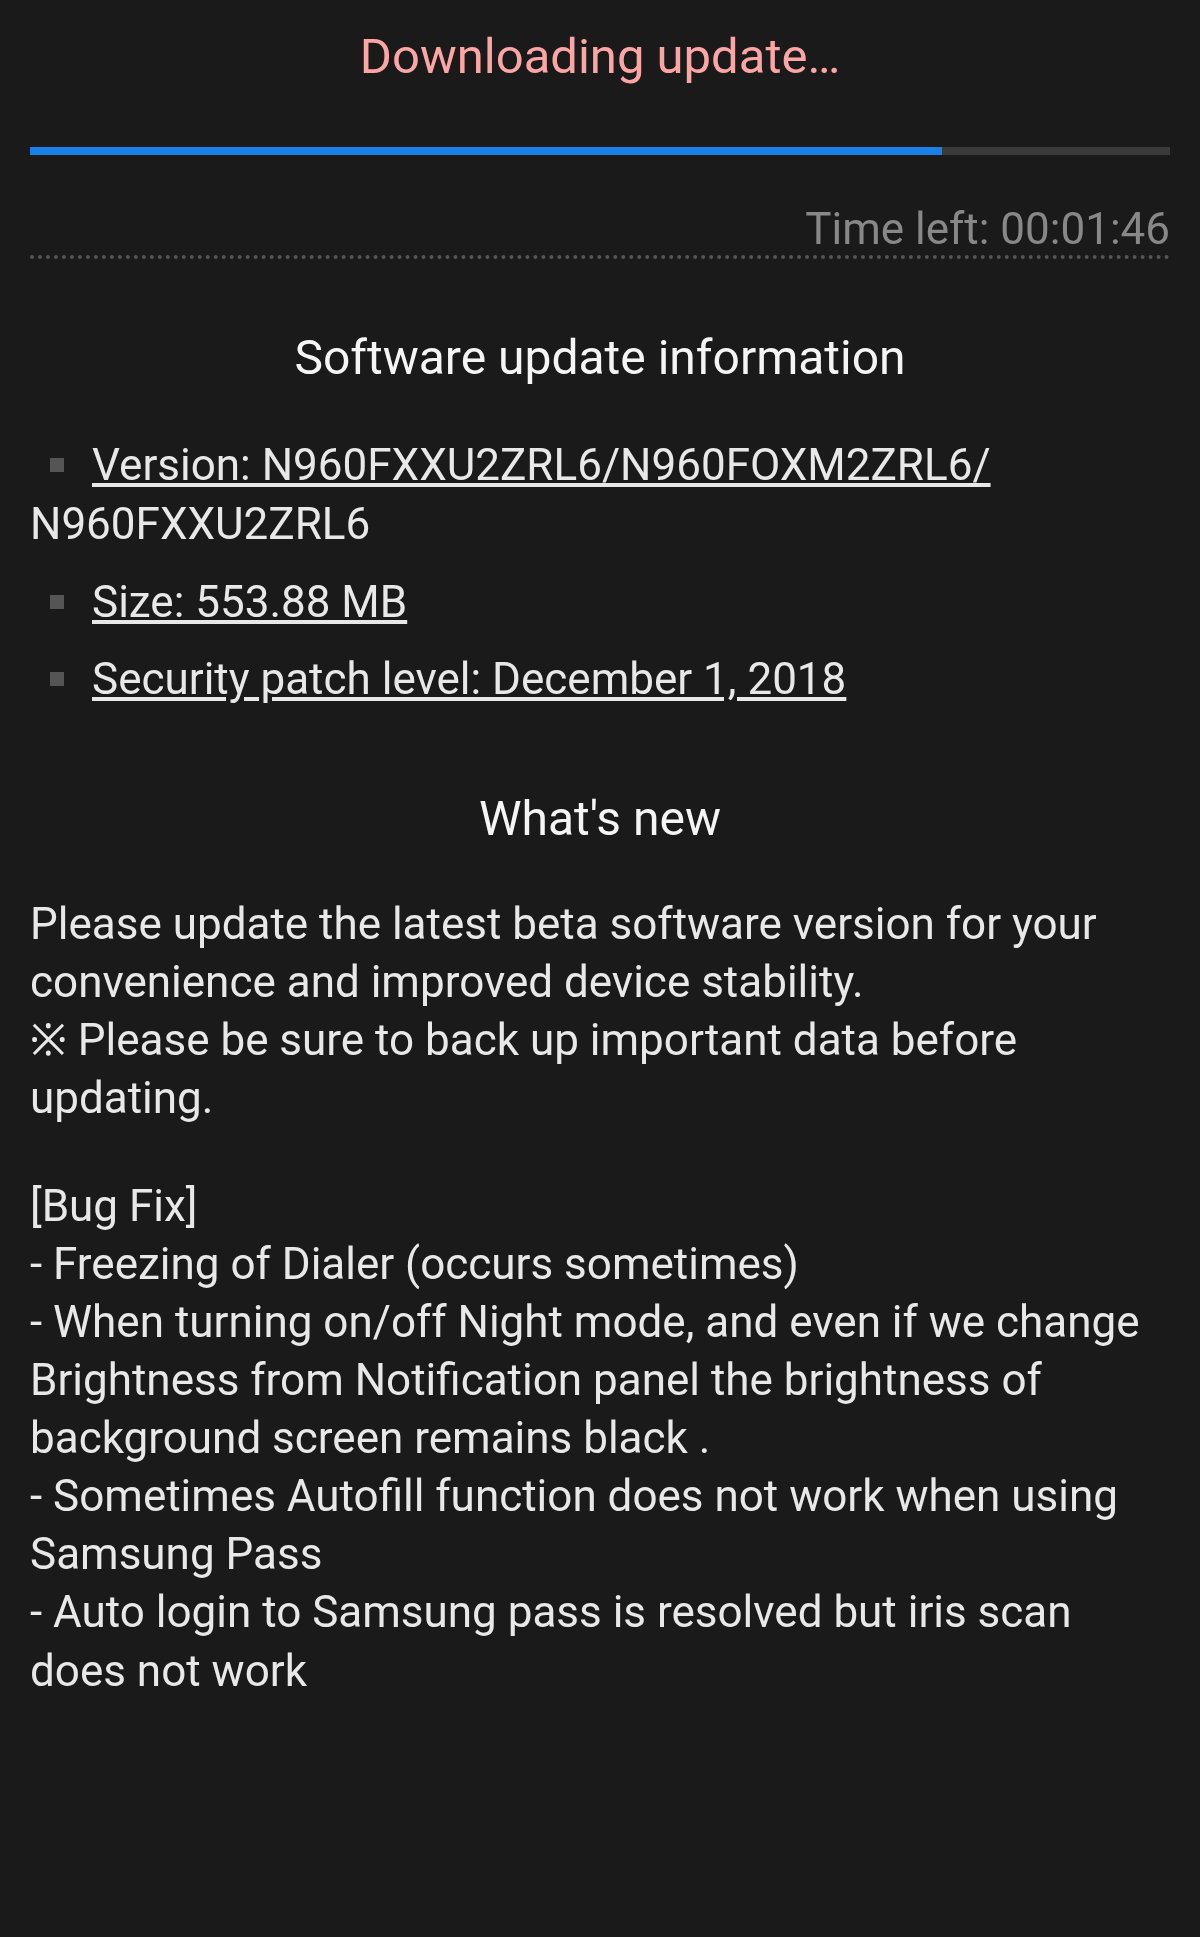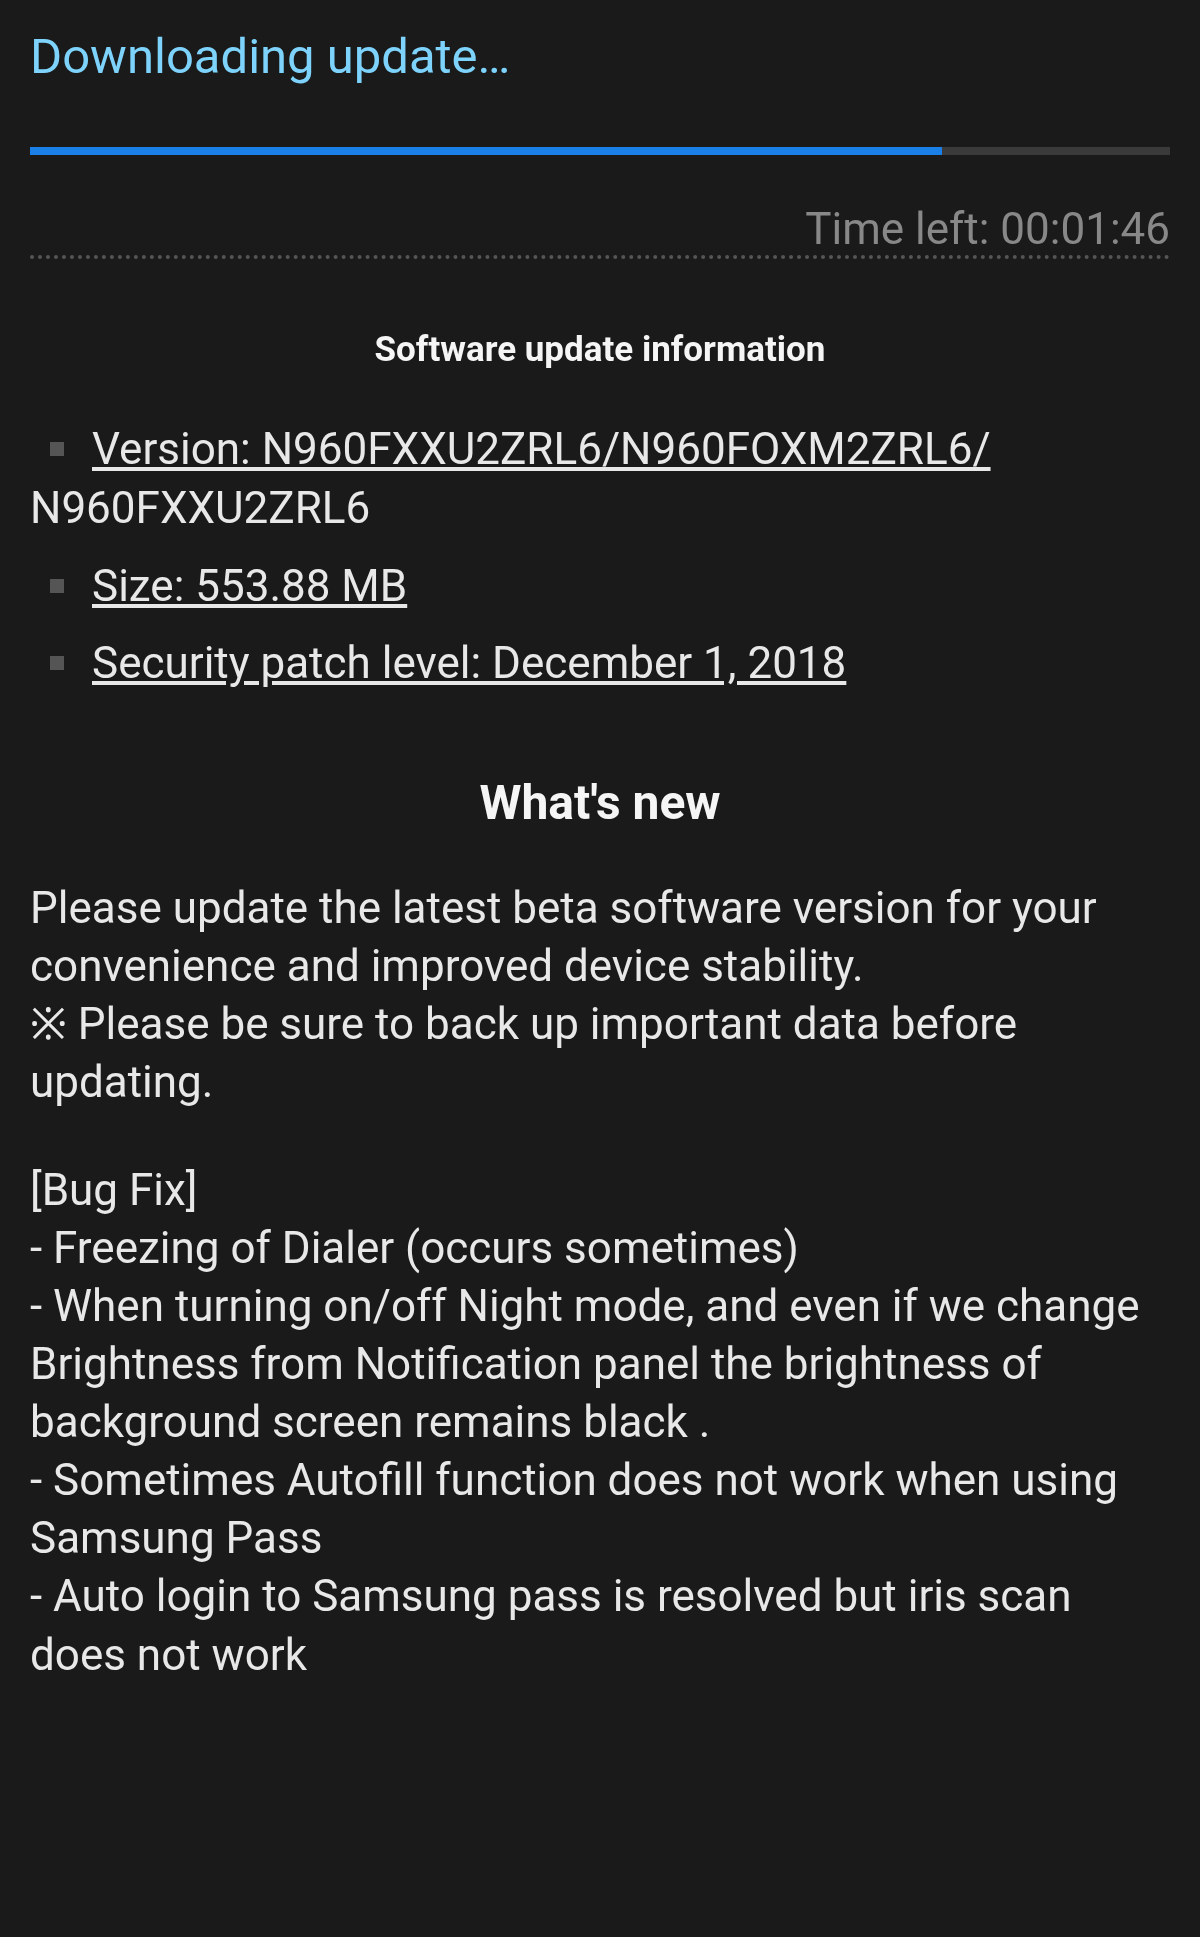--- a/index.html
+++ b/index.html
@@ -10,23 +10,24 @@
   body {
     background: #1a1a1a;
     color: #e8e8e8;
     font-family: -apple-system, BlinkMacSystemFont, "Segoe UI", Roboto, Helvetica, Arial, sans-serif;
     width: 1200px;
     min-height: 1937px;
     padding: 28px 30px 0 30px;
   }
   .title {
     font-size: 49px;
-    color: #7dd3fc;
+    color: #fca5a5;
     font-weight: 400;
     margin-bottom: 62px;
+    text-align: center;
   }
   .progress-container {
     width: 100%;
     height: 8px;
     background: #3a3a3a;
     position: relative;
     margin-bottom: 48px;
   }
   .progress-fill {
     height: 100%;
@@ -38,22 +39,22 @@
     font-size: 44px;
     color: #888;
   }
   .dotted-divider {
     border: none;
     border-top: 4px dotted #555;
     margin-bottom: 70px;
   }
   .section-heading {
     text-align: center;
-    font-size: 35px;
-    font-weight: 700;
+    font-size: 48px;
+    font-weight: 400;
     color: #f5f5f5;
     margin-bottom: 50px;
   }
   .info-list {
     margin-bottom: 80px;
     text-decoration: underline;
   }
   .info-item {
     display: flex;
     align-items: flex-start;
@@ -71,21 +72,21 @@
     margin-left: 20px;
     margin-right: 28px;
   }
   .info-text {
     flex: 1;
     word-break: break-word;
   }
   .whatsnew-heading {
     text-align: center;
     font-size: 48px;
-    font-weight: 700;
+    font-weight: 400;
     color: #f5f5f5;
     margin-bottom: 48px;
   }
   .body-text {
     font-size: 44px;
     line-height: 1.32;
     color: #e8e8e8;
   }
   .para {
     margin-bottom: 0;

